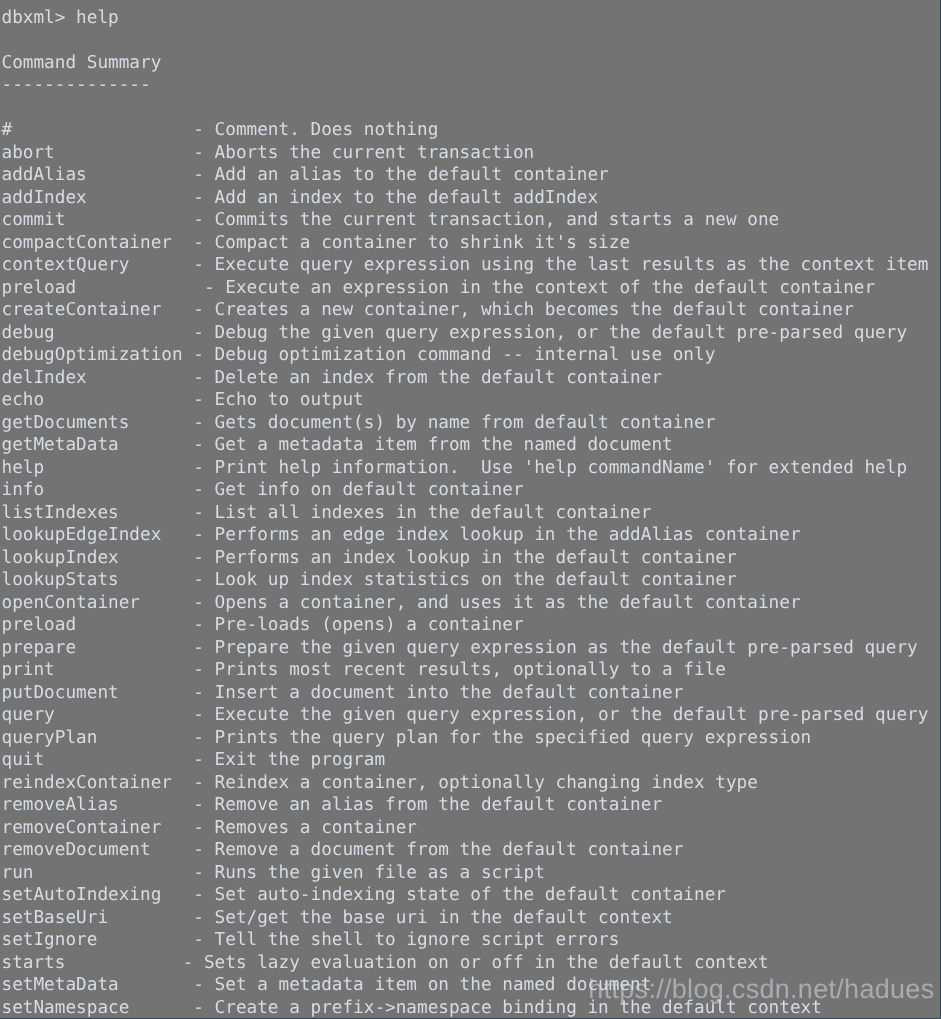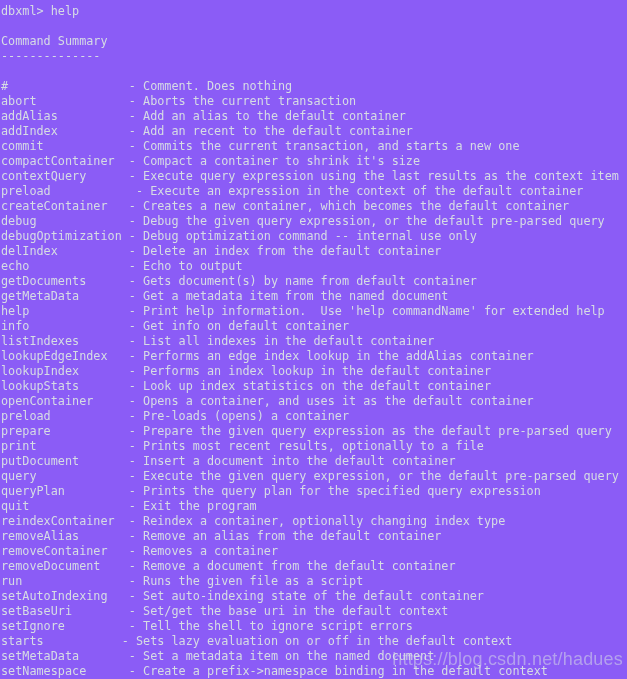--- a/index.html
+++ b/index.html
@@ -10,21 +10,21 @@
   body {
     width: 627px;
     height: 679px;
     overflow: hidden;
     font-family: "DejaVu Sans Mono", "Liberation Mono", monospace;
   }
   #terminal {
     position: relative;
     width: 627px;
     height: 679px;
-    background: #8b5cf6;
+    background: #737373;
     color: #d6dce4;
     font-family: "DejaVu Sans Mono", "Liberation Mono", monospace;
     font-size: 11.8px;
     line-height: 15px;
     overflow: hidden;
     box-sizing: border-box;
     padding: 4px 0 0 1px;
   }
   .term-line {
     white-space: pre;
@@ -58,21 +58,21 @@
   <div class="term-line">dbxml&gt; help</div>
   <div class="blank-line"></div>
   <div class="term-line">Command Summary</div>
   <div class="term-line">--------------</div>
   <div class="blank-line"></div>
 
   <div id="command-list">
       <div class="term-line"><span>#                 </span><span>- </span><span>Comment. Does nothing</span></div>
       <div class="term-line"><span>abort             </span><span>- </span><span>Aborts the current transaction</span></div>
       <div class="term-line"><span>addAlias          </span><span>- </span><span>Add an alias to the default container</span></div>
-      <div class="term-line"><span>addIndex          </span><span>- </span><span>Add an recent to the default container</span></div>
+      <div class="term-line"><span>addIndex          </span><span>- </span><span>Add an index to the default addIndex</span></div>
       <div class="term-line"><span>commit            </span><span>- </span><span>Commits the current transaction, and starts a new one</span></div>
       <div class="term-line"><span>compactContainer  </span><span>- </span><span>Compact a container to shrink it's size</span></div>
       <div class="term-line"><span>contextQuery      </span><span>- </span><span>Execute query expression using the last results as the context item</span></div>
       <div class="term-line"><span>preload            </span><span>- </span><span>Execute an expression in the context of the default container</span></div>
       <div class="term-line"><span>createContainer   </span><span>- </span><span>Creates a new container, which becomes the default container</span></div>
       <div class="term-line"><span>debug             </span><span>- </span><span>Debug the given query expression, or the default pre-parsed query</span></div>
       <div class="term-line"><span>debugOptimization </span><span>- </span><span>Debug optimization command -- internal use only</span></div>
       <div class="term-line"><span>delIndex          </span><span>- </span><span>Delete an index from the default container</span></div>
       <div class="term-line"><span>echo              </span><span>- </span><span>Echo to output</span></div>
       <div class="term-line"><span>getDocuments      </span><span>- </span><span>Gets document(s) by name from default container</span></div>

